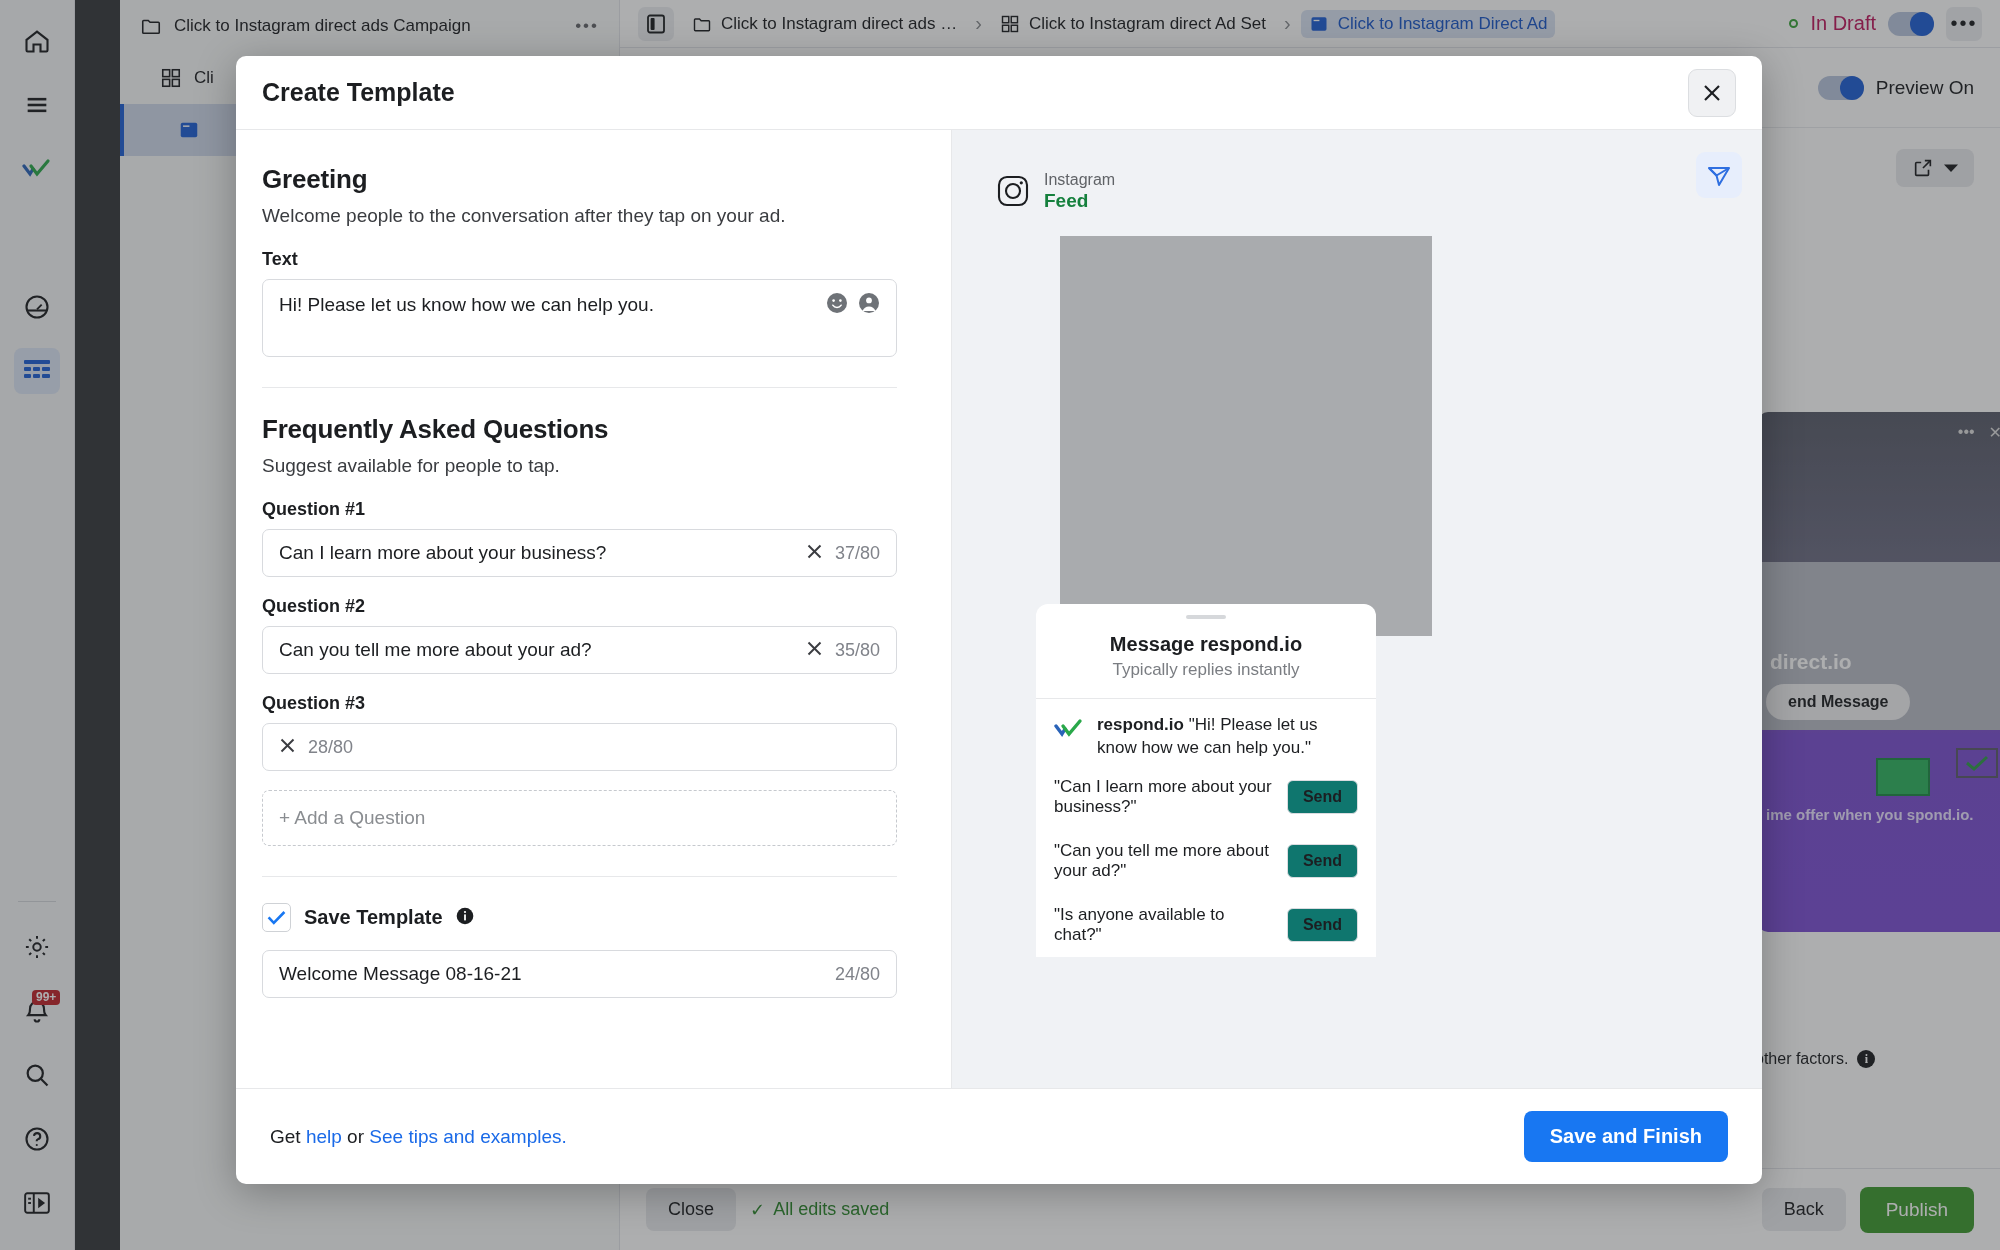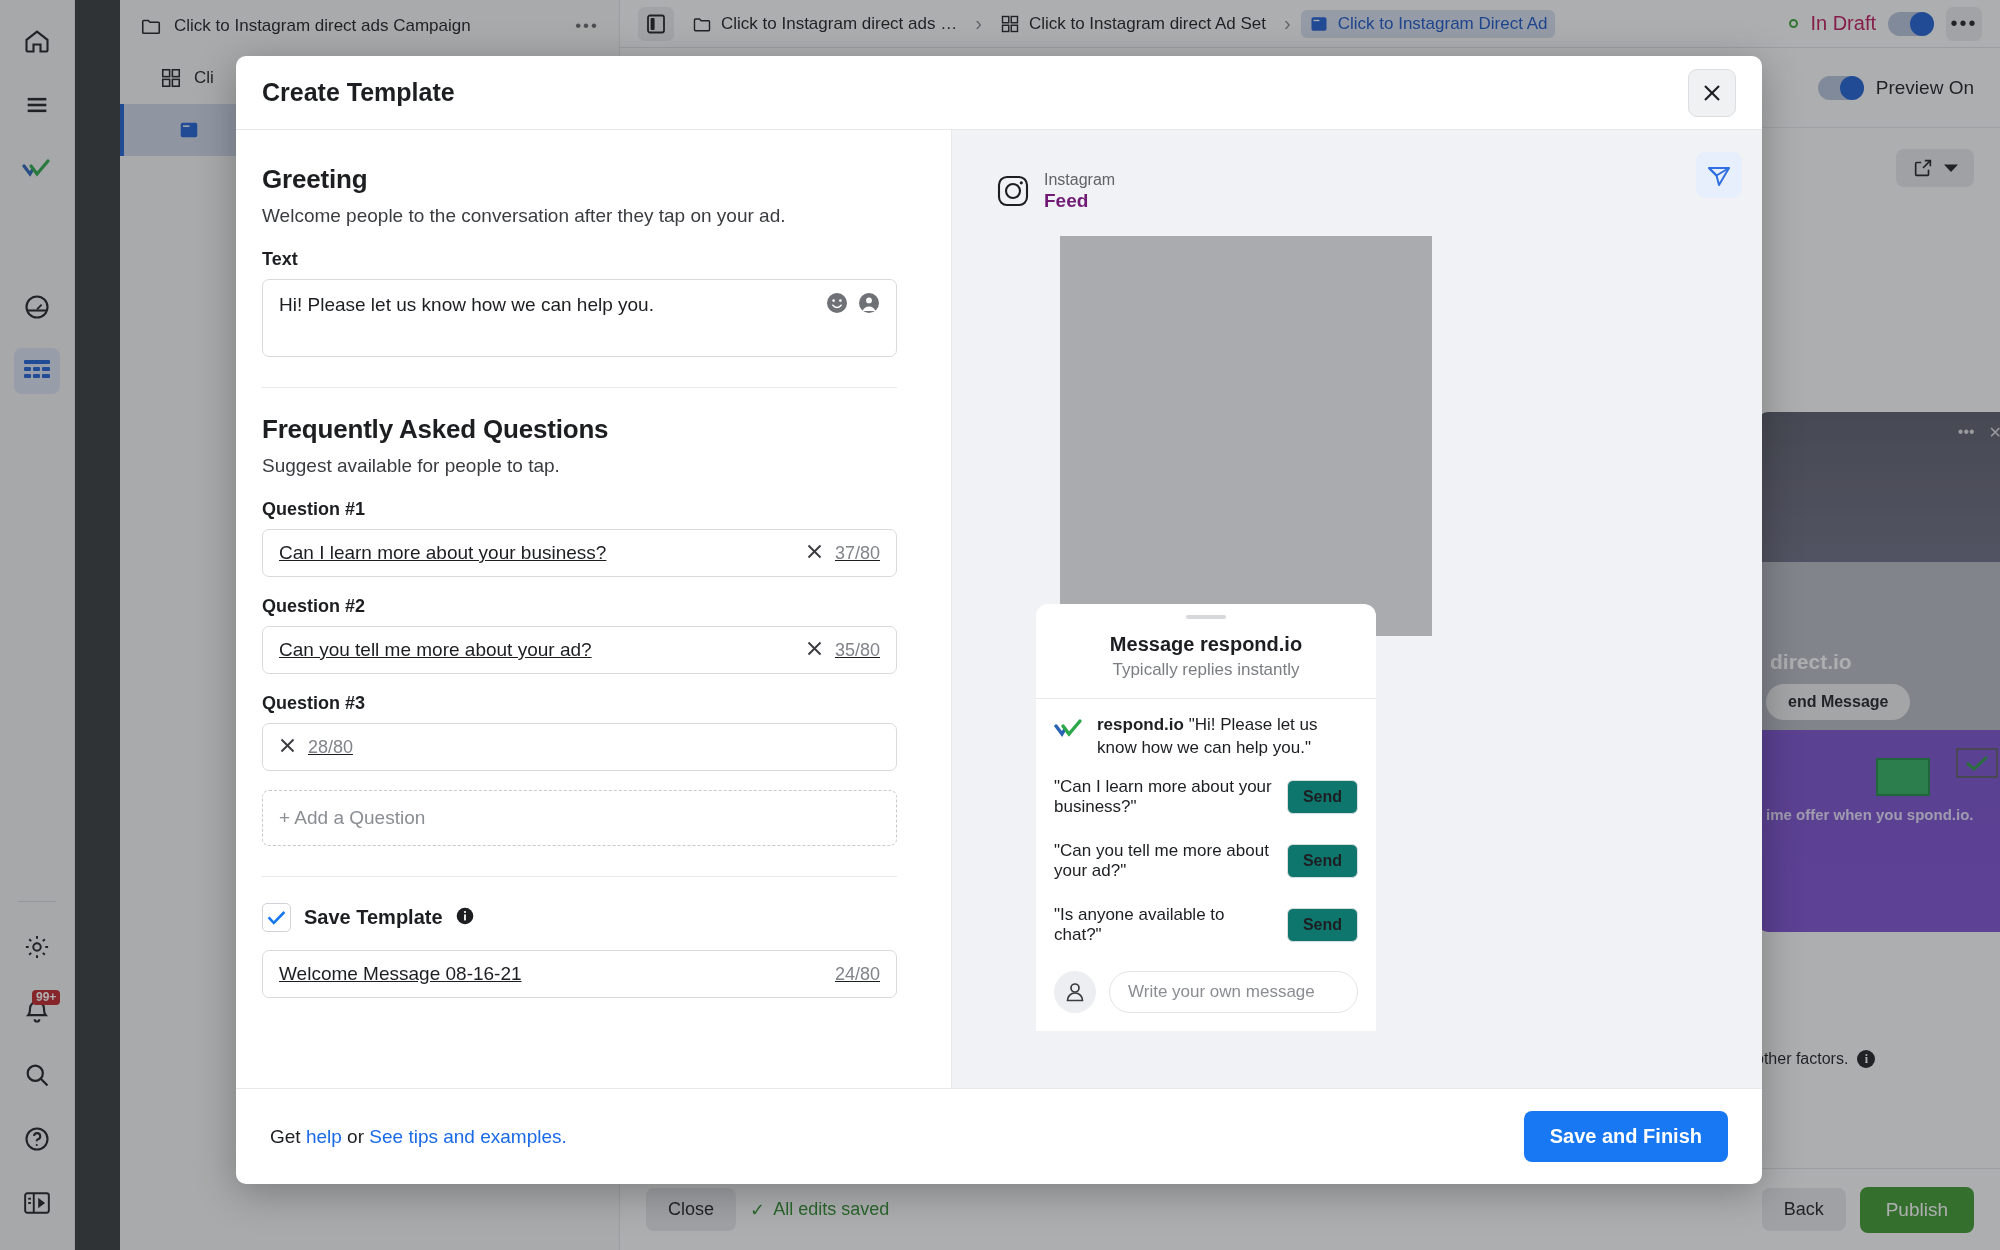--- a/index.html
+++ b/index.html
@@ -185,21 +185,21 @@
     font-size: 19px; color:#1c1e21; position:relative;
   }
   .ta-icons { position:absolute; right: 16px; top: 12px; display:flex; gap: 10px; }
 
   hr.sep { border:0; border-top:1px solid #e7e8ea; margin: 30px 0 26px 0; }
 
   .q-group { margin-bottom: 19px; }
   .input-box {
     border:1px solid #d8dade; border-radius: 7px; height: 48px;
     padding: 0 16px; display:flex; align-items:center;
-    font-size: 19px; color:#1c1e21;text-decoration:underline;
+    font-size: 19px; color:#1c1e21;
   }
   .input-val { flex:1; }
   .x-btn { margin-right: 12px; color:#3a3c40; font-size: 20px; }
   .counter { color:#80838a; font-size: 18px; }
 
   .add-q {
     border: 1px dashed #c6c9ce; border-radius: 7px; height: 56px;
     display:flex; align-items:center; padding: 0 16px;
     font-size: 19px; color:#8a8d91;
   }
@@ -210,21 +210,21 @@
     display:flex; align-items:center; justify-content:center; background:#fff;
   }
   .chk-label { font-size: 20px; font-weight:bold; color:#1c1e21; }
 
   
   .phone-wrap {
     width: 500px; height: 100%; background:#f0f2f5;
   }
   .ig-head { display:flex; align-items:center; gap: 14px; padding: 18px 0 0 18px; }
   .ig-name { font-size: 16px; color:#606367; line-height: 20px;}
-  .ig-feed { font-size: 19px; font-weight:bold; color:#701a75; line-height:22px;}
+  .ig-feed { font-size: 19px; font-weight:bold; color:#15803d; line-height:22px;}
 
   .media-block {
     margin: 24px 0 0 82px; width: 372px; height: 400px; background:#a9abae;
   }
   .sheet {
     position:absolute; left: 84px; top: 474px; width: 340px;
     background:#fff; border-radius: 12px 12px 0 0; overflow:hidden;
   }
   .grabber { width: 40px; height: 4px; border-radius:2px; background:#d6d8db; margin: 11px auto 0 auto; }
   .sheet-title { text-align:center; font-size: 20px; font-weight:bold; color:#1c1e21; margin-top: 14px; }
@@ -650,29 +650,20 @@
           </div>
           <div class="faq-row">
             <span class="faq-q">"Can you tell me more about your ad?"</span>
             <span class="send-btn">Send</span>
           </div>
           <div class="faq-row">
             <span class="faq-q">"Is anyone available to chat?"</span>
             <span class="send-btn">Send</span>
           </div>
 
-          <div class="compose">
-            <span class="avatar">
-              <svg width="24" height="24" viewBox="0 0 24 24" fill="none" stroke="#3a3c40" stroke-width="1.7">
-                  <circle cx="12" cy="8" r="4"></circle>
-                  <path d="M4.5 20.5a7.5 7.5 0 0 1 15 0z"></path>
-                </svg>
-            </span>
-            <span class="compose-input">Write your own message</span>
-          </div>
         </div>
       </div>
 
       <div class="send-fab">
         <svg width="26" height="26" viewBox="0 0 26 26" fill="none" stroke="#2f6fe0" stroke-width="2" stroke-linejoin="round">
           <path d="M3 6h20L13 23 10.5 13.5z"></path>
           <path d="M3 6l7.5 7.5L23 6"></path>
         </svg>
       </div>
     </div>

